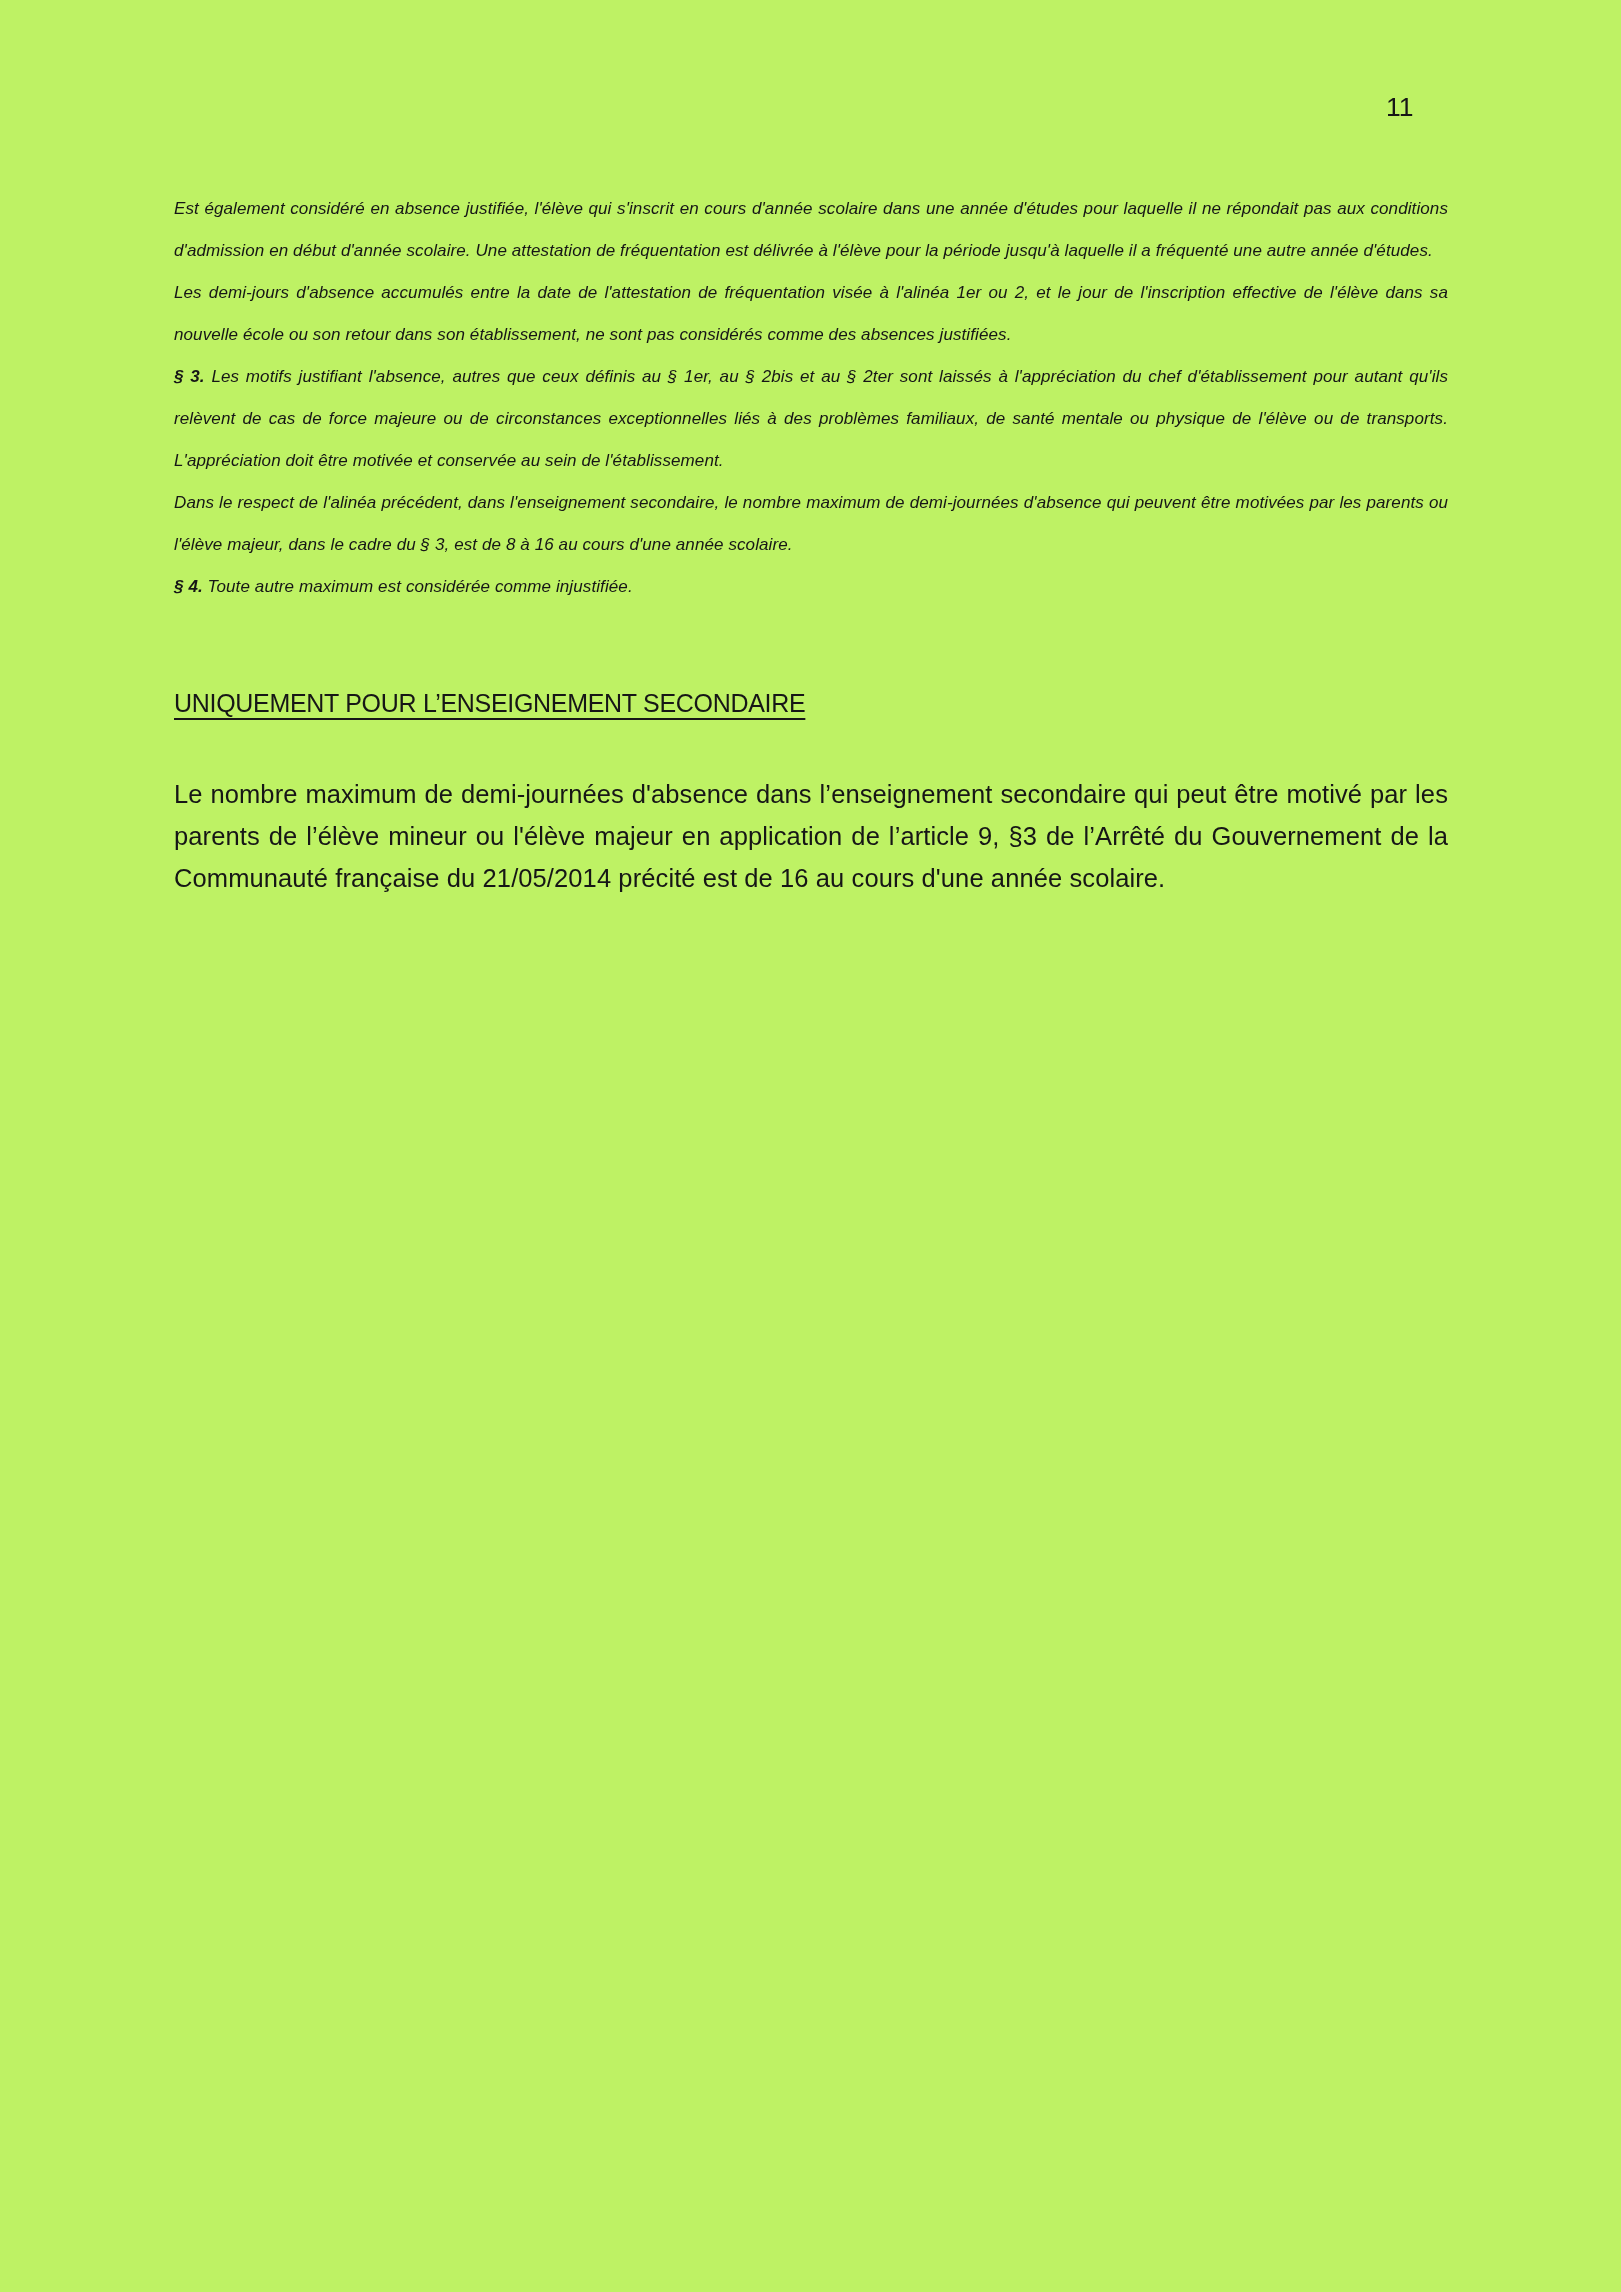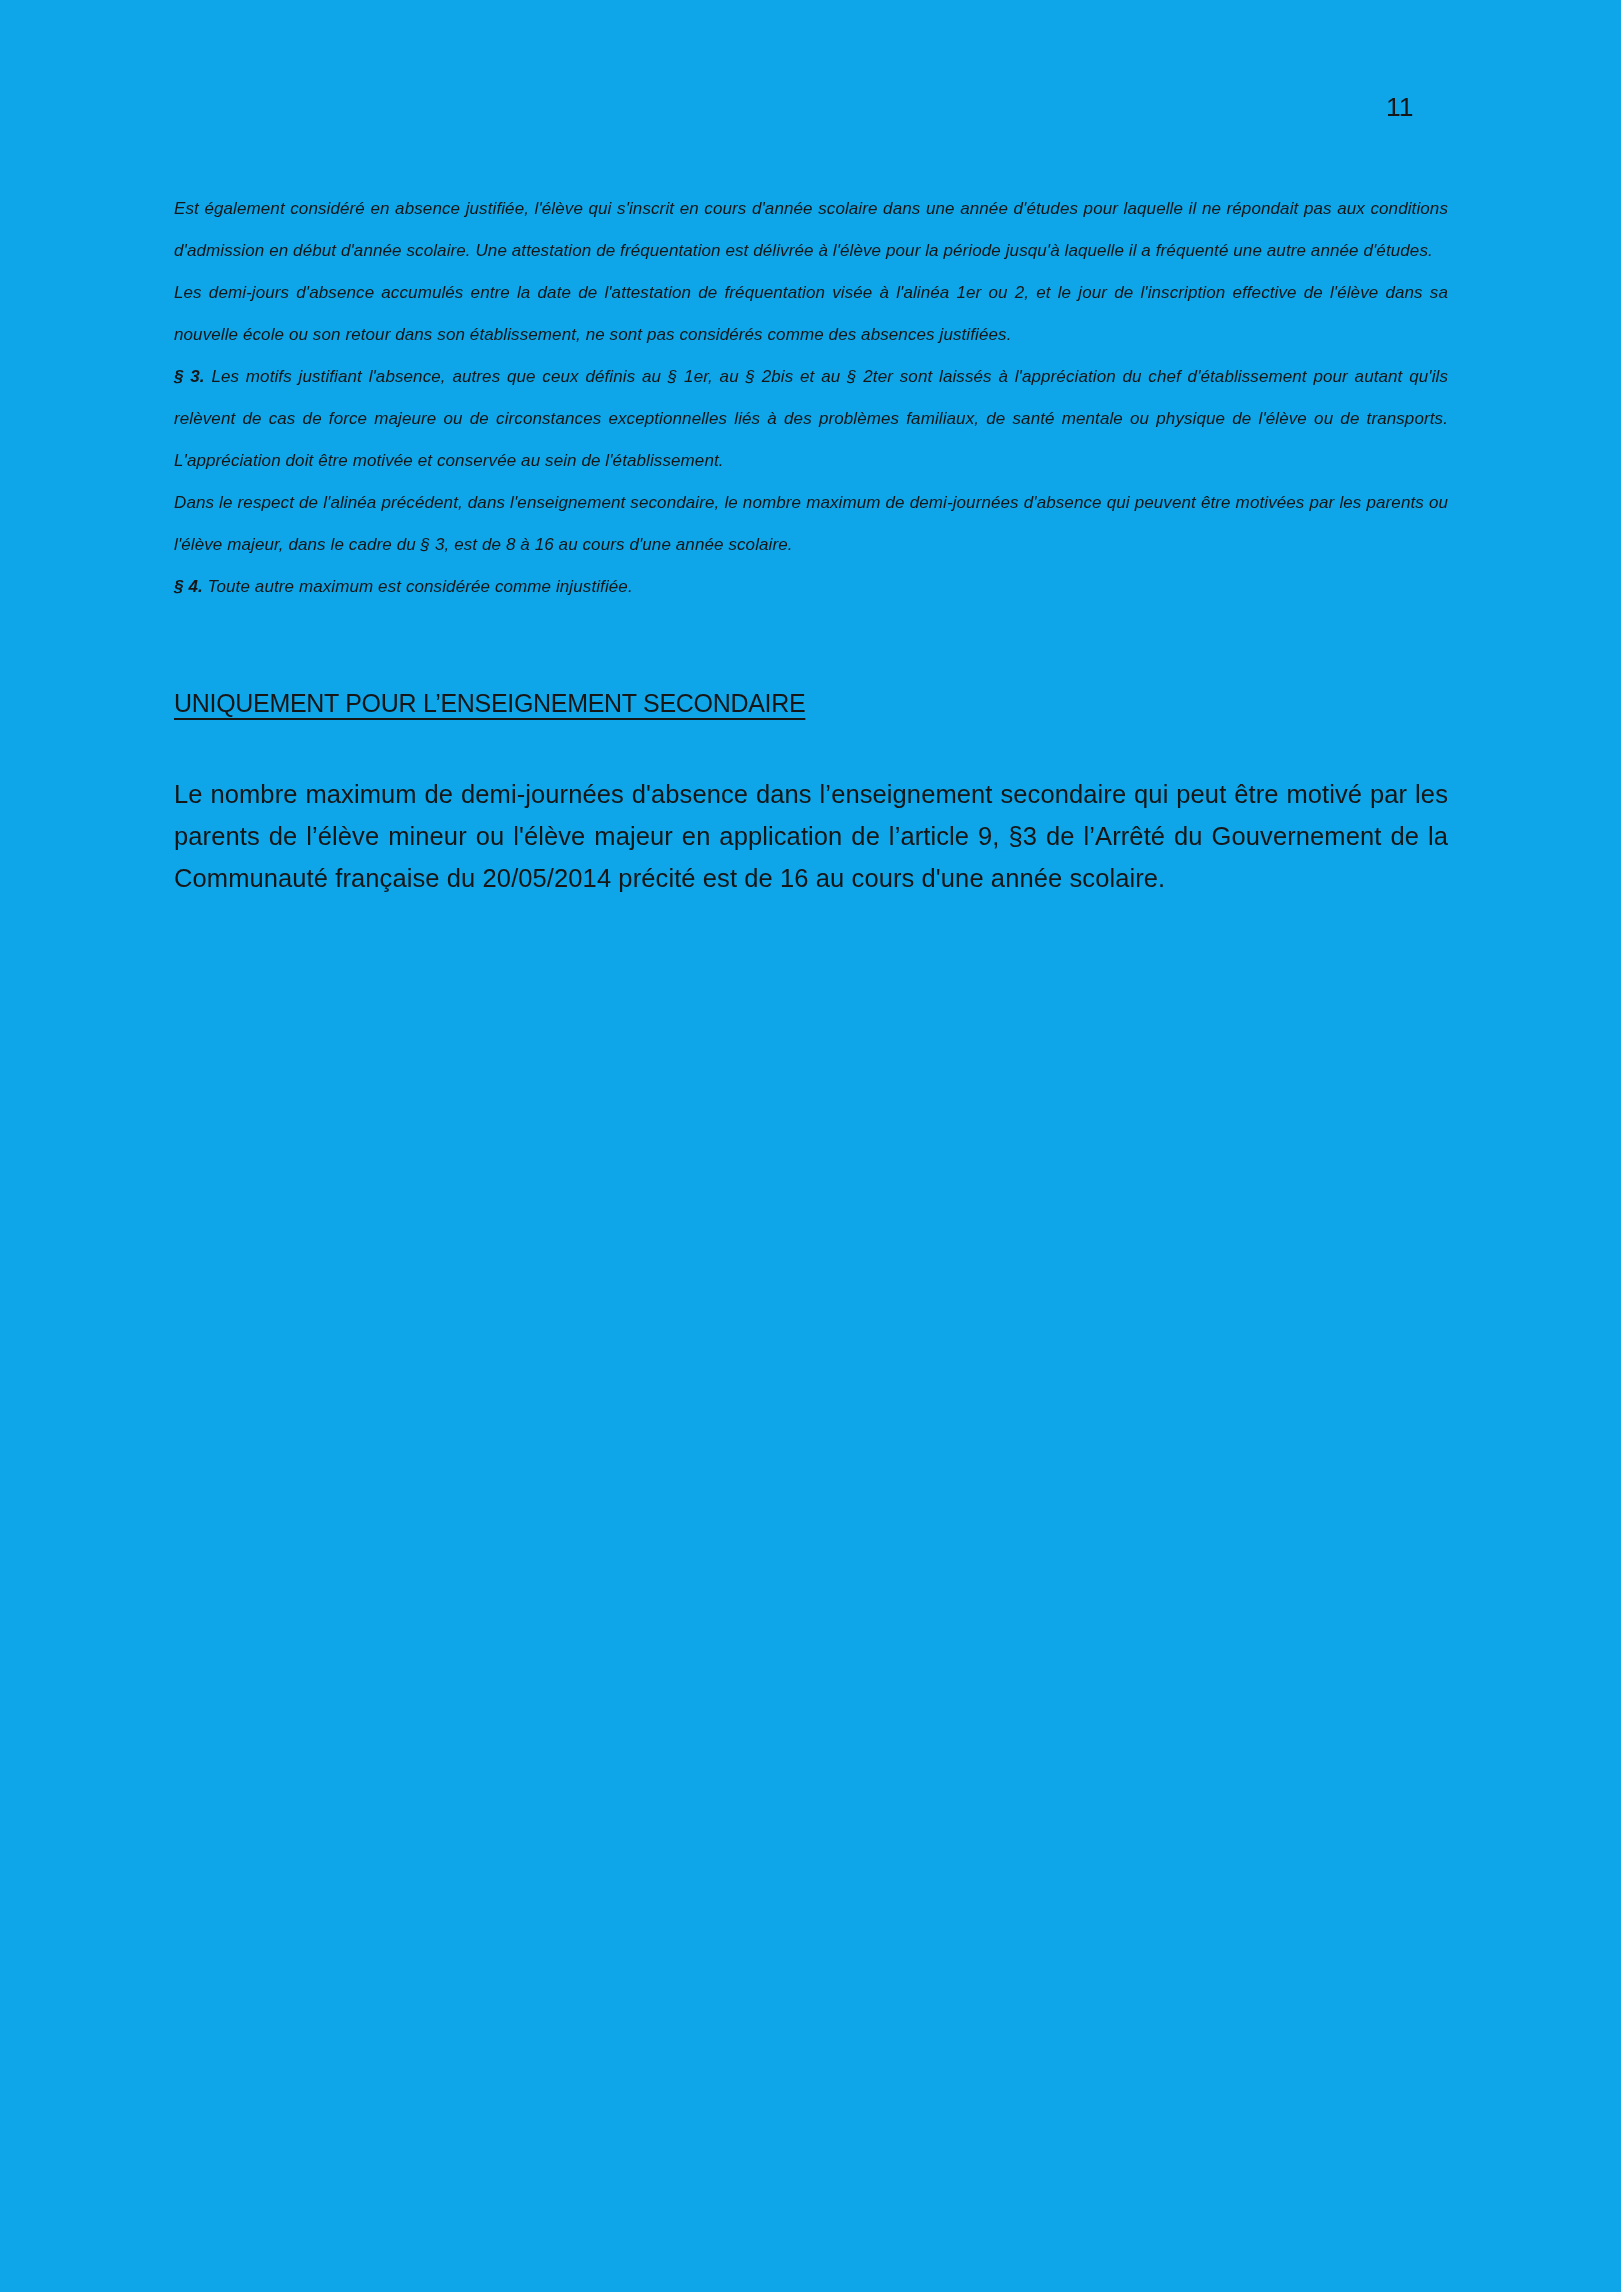--- a/index.html
+++ b/index.html
@@ -4,21 +4,21 @@
 <style>
   html, body {
     margin: 0;
     padding: 0;
     background: #ffffff;
   }
   .page {
     position: relative;
     width: 1621px;
     height: 2293px;
-    background: #0ea5e9;
+    background: #bef264;
     color: #161616;
     font-family: "Liberation Sans", sans-serif;
     overflow: hidden;
   }
   .page-number {
     position: absolute;
     top: 94px;
     left: 1386px;
     font-size: 26.5px;
     line-height: 1;
@@ -81,17 +81,17 @@
 
     <p class="para mb20"><span class="plabel">§ 3.</span><span> Les motifs justifiant l'absence, autres que ceux définis au § 1er, au § 2bis et au § 2ter sont laissés à l'appréciation du chef d'établissement pour autant qu'ils relèvent de cas de force majeure ou de circonstances exceptionnelles liés à des problèmes familiaux, de santé mentale ou physique de l'élève ou de transports. L'appréciation doit être motivée et conservée au sein de l'établissement.</span></p>
 
     <p class="para mb11"><span>Dans le respect de l'alinéa précédent, dans l'enseignement secondaire, le nombre maximum de demi-journées d'absence qui peuvent être motivées par les parents ou l'élève majeur, dans le cadre du § 3, est de 8 à 16 au cours d'une année scolaire.</span></p>
 
 
     <p class="para"><span class="plabel">§ 4.</span><span> Toute autre maximum est considérée comme injustifiée.</span></p>
 
     <h2 class="section-heading">UNIQUEMENT POUR L’ENSEIGNEMENT SECONDAIRE</h2>
 
-    <p class="final">Le nombre maximum de demi-journées d'absence dans l’enseignement secondaire qui peut être motivé par les parents de l’élève mineur ou l'élève majeur en application de l’article 9, §3 de l’Arrêté du Gouvernement de la Communauté française du 20/05/2014 précité est de 16 au cours d'une année scolaire.</p>
+    <p class="final">Le nombre maximum de demi-journées d'absence dans l’enseignement secondaire qui peut être motivé par les parents de l’élève mineur ou l'élève majeur en application de l’article 9, §3 de l’Arrêté du Gouvernement de la Communauté française du 21/05/2014 précité est de 16 au cours d'une année scolaire.</p>
 
   </div>
 </div>
 
 
 </body></html>

